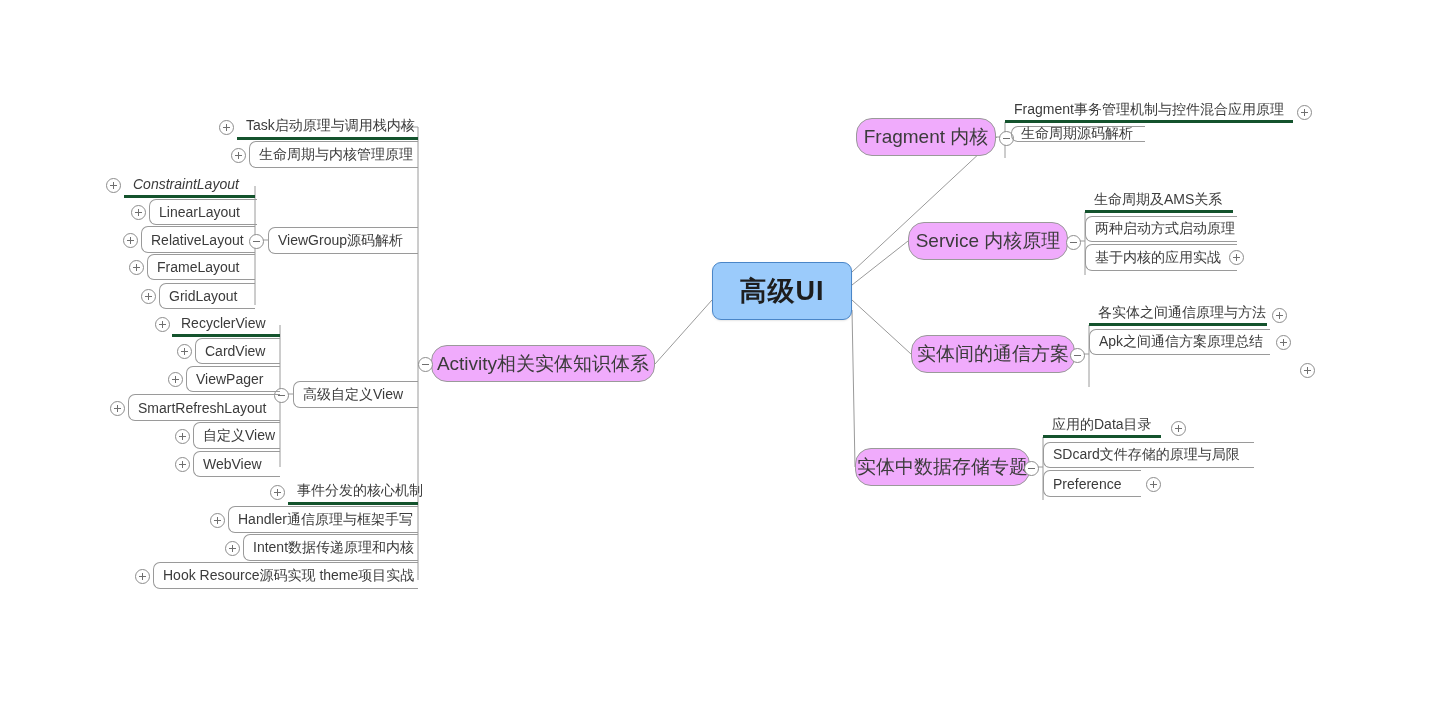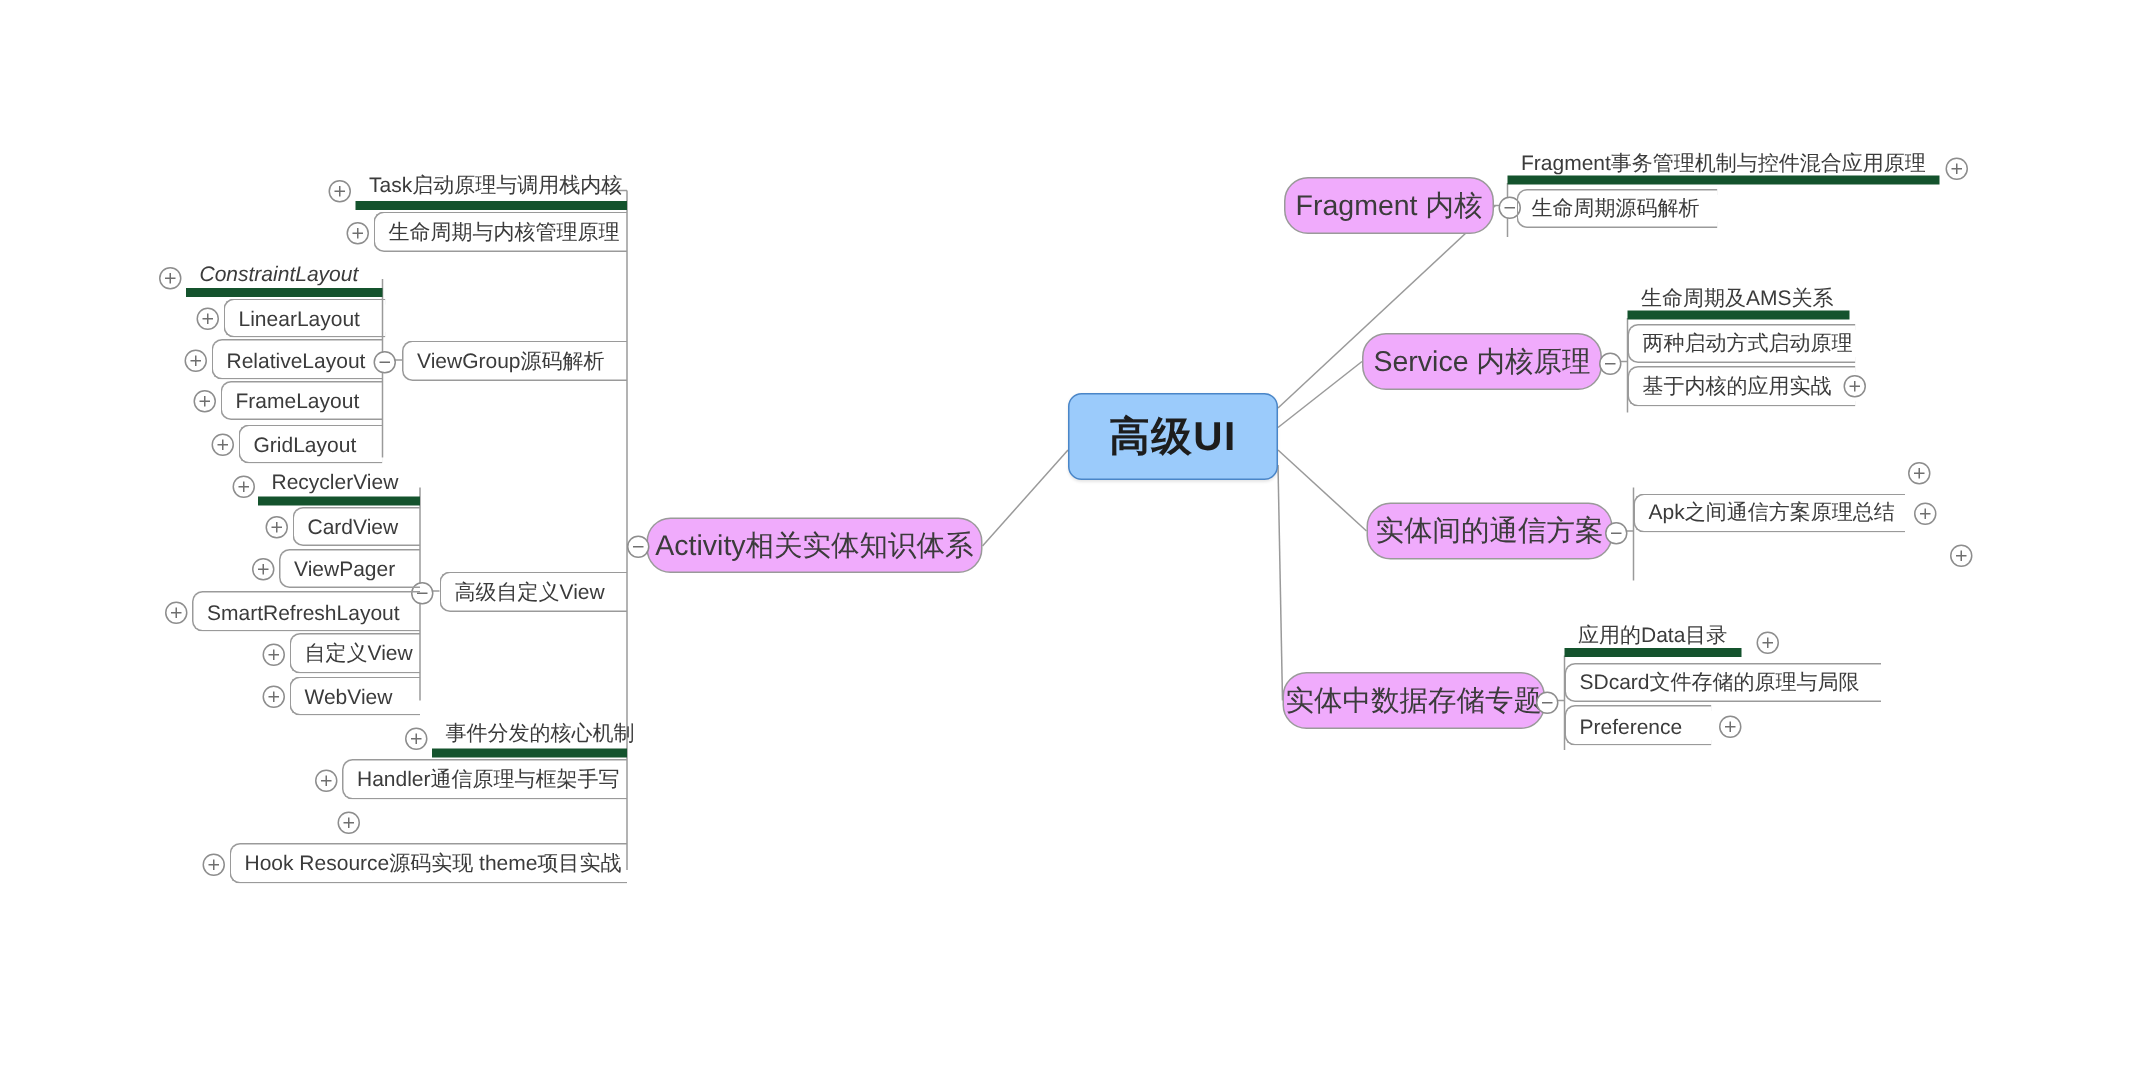--- a/index.html
+++ b/index.html
@@ -32,21 +32,21 @@
   .leaf{
     position:absolute;box-sizing:border-box;white-space:nowrap;
     color:#3b3b3b;font-size:14px;
     display:flex;align-items:center;
   }
   .leaf .txt{display:inline-block;padding:0 9px;}
   .leaf.box{
     border:1px solid #9a9a9a;border-right:none;
     border-top-left-radius:7px;border-bottom-left-radius:7px;
   }
-  .leaf.plain{border-bottom:6px solid #14532d;}
+  .leaf.plain{border-bottom:3px solid #14532d;}
   .leaf.box.nobottomround{border-bottom:1px solid #9a9a9a;}
 
   
   .tgl{
     position:absolute;width:13px;height:13px;border-radius:50%;
     border:1px solid #8d8d8d;background:#fff;
     display:flex;align-items:center;justify-content:center;
   }
   .tgl::before{content:"";position:absolute;width:7px;height:1px;background:#6f6f6f;}
   .tgl.plus::after{content:"";position:absolute;width:1px;height:7px;background:#6f6f6f;}
@@ -175,36 +175,39 @@
   <div class="leaf plain" style="left:288px;top:479px;width:130px;height:26px;">
     <span class="txt">事件分发的核心机制</span>
   </div>
   <div class="tgl plus" style="left:270px;top:485px;"></div>
 
   <div class="leaf box nobottomround" style="left:228px;top:506px;width:190px;height:27px;">
     <span class="txt">Handler通信原理与框架手写</span>
   </div>
   <div class="tgl plus" style="left:210px;top:513px;"></div>
 
+  <div class="leaf box nobottomround" style="left:243px;top:534px;width:175px;height:27px;">
+    <span class="txt">Intent数据传递原理和内核</span>
+  </div>
   <div class="tgl plus" style="left:225px;top:541px;"></div>
 
   <div class="leaf box nobottomround" style="left:153px;top:562px;width:265px;height:27px;">
     <span class="txt">Hook Resource源码实现 theme项目实战</span>
   </div>
   <div class="tgl plus" style="left:135px;top:569px;"></div>
 
   <div class="l1-node" style="left:856px;top:118px;width:140px;height:38px;">Fragment 内核</div>
   <div class="tgl minus" style="left:999px;top:131px;"></div>
 
   <div class="leaf plain" style="left:1005px;top:100px;width:288px;height:23px;">
     <span class="txt">Fragment事务管理机制与控件混合应用原理</span>
   </div>
   <div class="tgl plus" style="left:1297px;top:105px;"></div>
 
-  <div class="leaf box nobottomround" style="left:1011px;top:126px;width:134px;height:26px;">
+  <div class="leaf box nobottomround" style="left:1011px;top:126px;width:134px;height:16px;">
     <span class="txt">生命周期源码解析</span>
   </div>
 
   <div class="l1-node" style="left:908px;top:222px;width:160px;height:38px;">Service 内核原理</div>
   <div class="tgl minus" style="left:1066px;top:235px;"></div>
 
   <div class="leaf plain" style="left:1085px;top:190px;width:148px;height:23px;">
     <span class="txt">生命周期及AMS关系</span>
   </div>
 
@@ -213,20 +216,23 @@
   </div>
 
   <div class="leaf box nobottomround" style="left:1085px;top:244px;width:152px;height:27px;">
     <span class="txt">基于内核的应用实战</span>
   </div>
   <div class="tgl plus" style="left:1229px;top:250px;"></div>
 
   <div class="l1-node" style="left:911px;top:335px;width:164px;height:38px;">实体间的通信方案</div>
   <div class="tgl minus" style="left:1070px;top:348px;"></div>
 
+  <div class="leaf plain" style="left:1089px;top:303px;width:178px;height:23px;">
+    <span class="txt">各实体之间通信原理与方法</span>
+  </div>
   <div class="tgl plus" style="left:1272px;top:308px;"></div>
 
   <div class="leaf box nobottomround" style="left:1089px;top:329px;width:181px;height:26px;">
     <span class="txt">Apk之间通信方案原理总结</span>
   </div>
   <div class="tgl plus" style="left:1276px;top:335px;"></div>
 
   <div class="tgl plus" style="left:1300px;top:363px;"></div>
 
   <div class="l1-node" style="left:855px;top:448px;width:175px;height:38px;">实体中数据存储专题</div>

